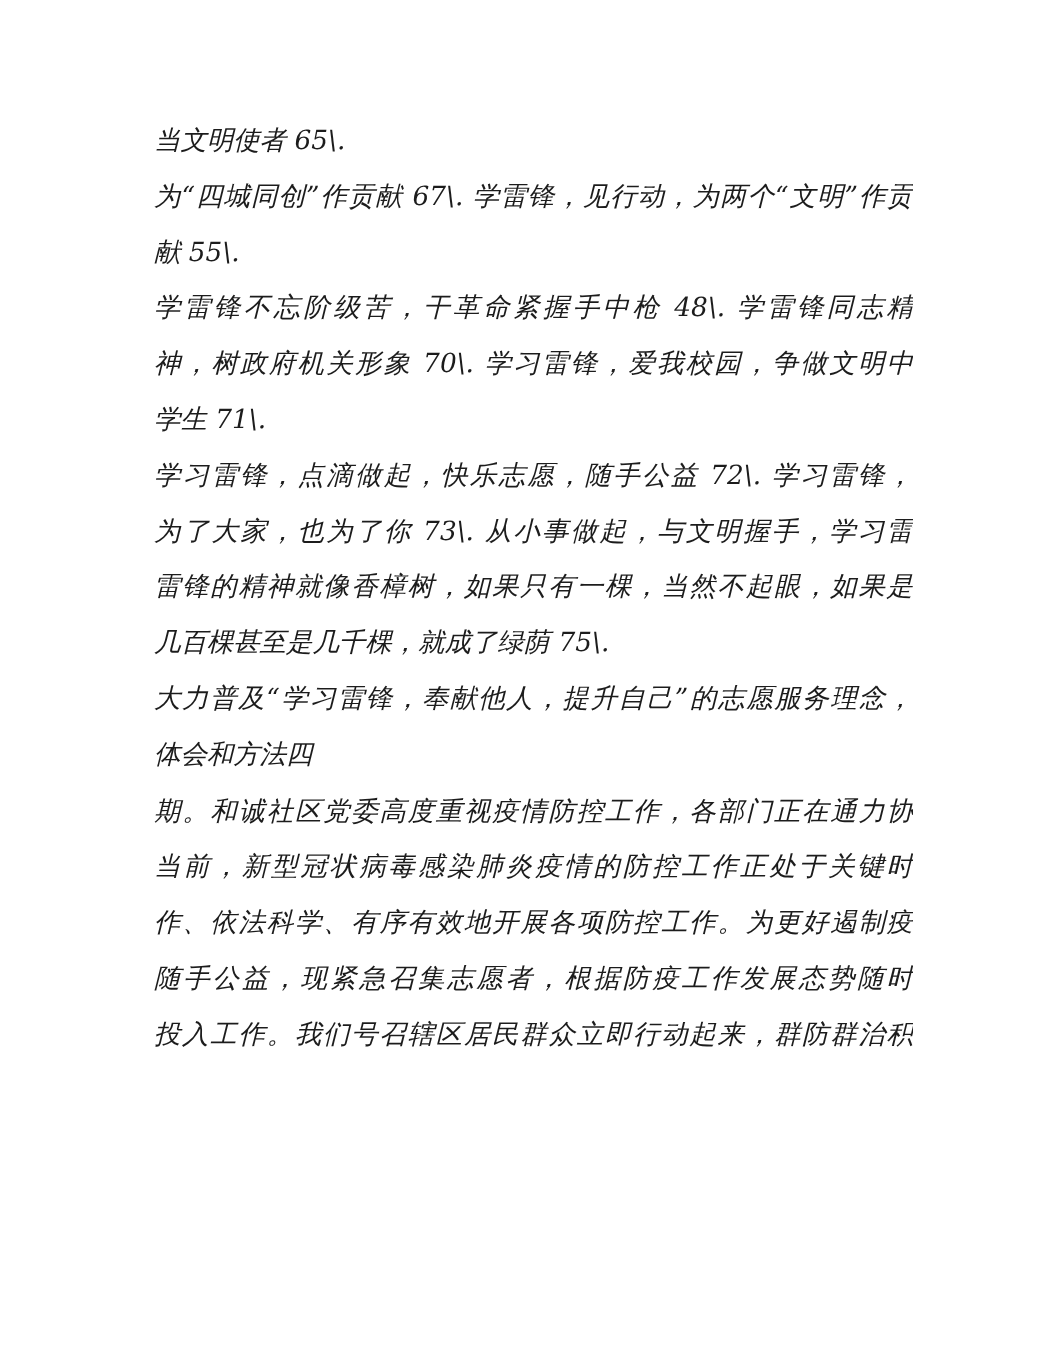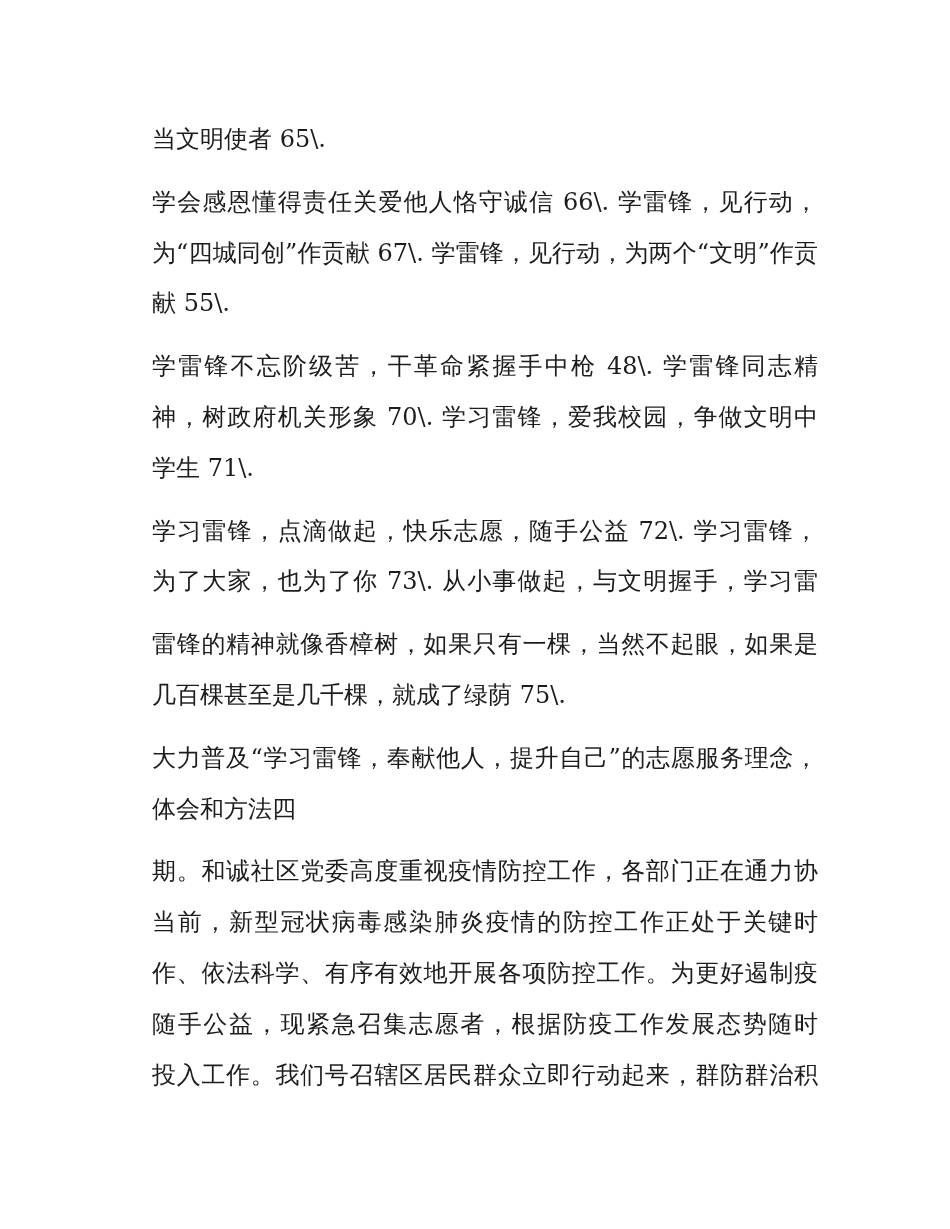--- a/index.html
+++ b/index.html
@@ -13,22 +13,23 @@
     height: 1229px;
     background: #ffffff;
     box-sizing: border-box;
     padding: 102px 120px 0 140px;
     overflow: hidden;
   }
   .textblock {
     width: 690px;
   }
   .para {
-    margin: 12px;
+    margin: 0;
     padding: 0;
+    font-style: italic;
   }
   .line {
     font-family: "DejaVu Serif", "Liberation Serif", serif;
     font-size: 24px;
     line-height: 50.8px;
     height: 50.8px;
     color: #1c1c1c;
     text-align: left;
     white-space: normal;
     overflow: hidden;
@@ -42,21 +43,20 @@
 <body>
 
 <div class="page">
   <div class="textblock">
 
     <div class="para">
       <div class="line">当文明使者 65\.</div>
     </div>
 
     <div class="para">
-      <div class="line fill">学会感恩懂得责任关爱他人恪守诚信 66\. 学雷锋，见行动，</div>
       <div class="line fill">为“四城同创”作贡献 67\. 学雷锋，见行动，为两个“文明”作贡</div>
       <div class="line">献 55\.</div>
     </div>
 
     <div class="para">
       <div class="line fill">学雷锋不忘阶级苦，干革命紧握手中枪 48\. 学雷锋同志精</div>
       <div class="line fill">神，树政府机关形象 70\. 学习雷锋，爱我校园，争做文明中</div>
       <div class="line">学生 71\.</div>
     </div>
 

